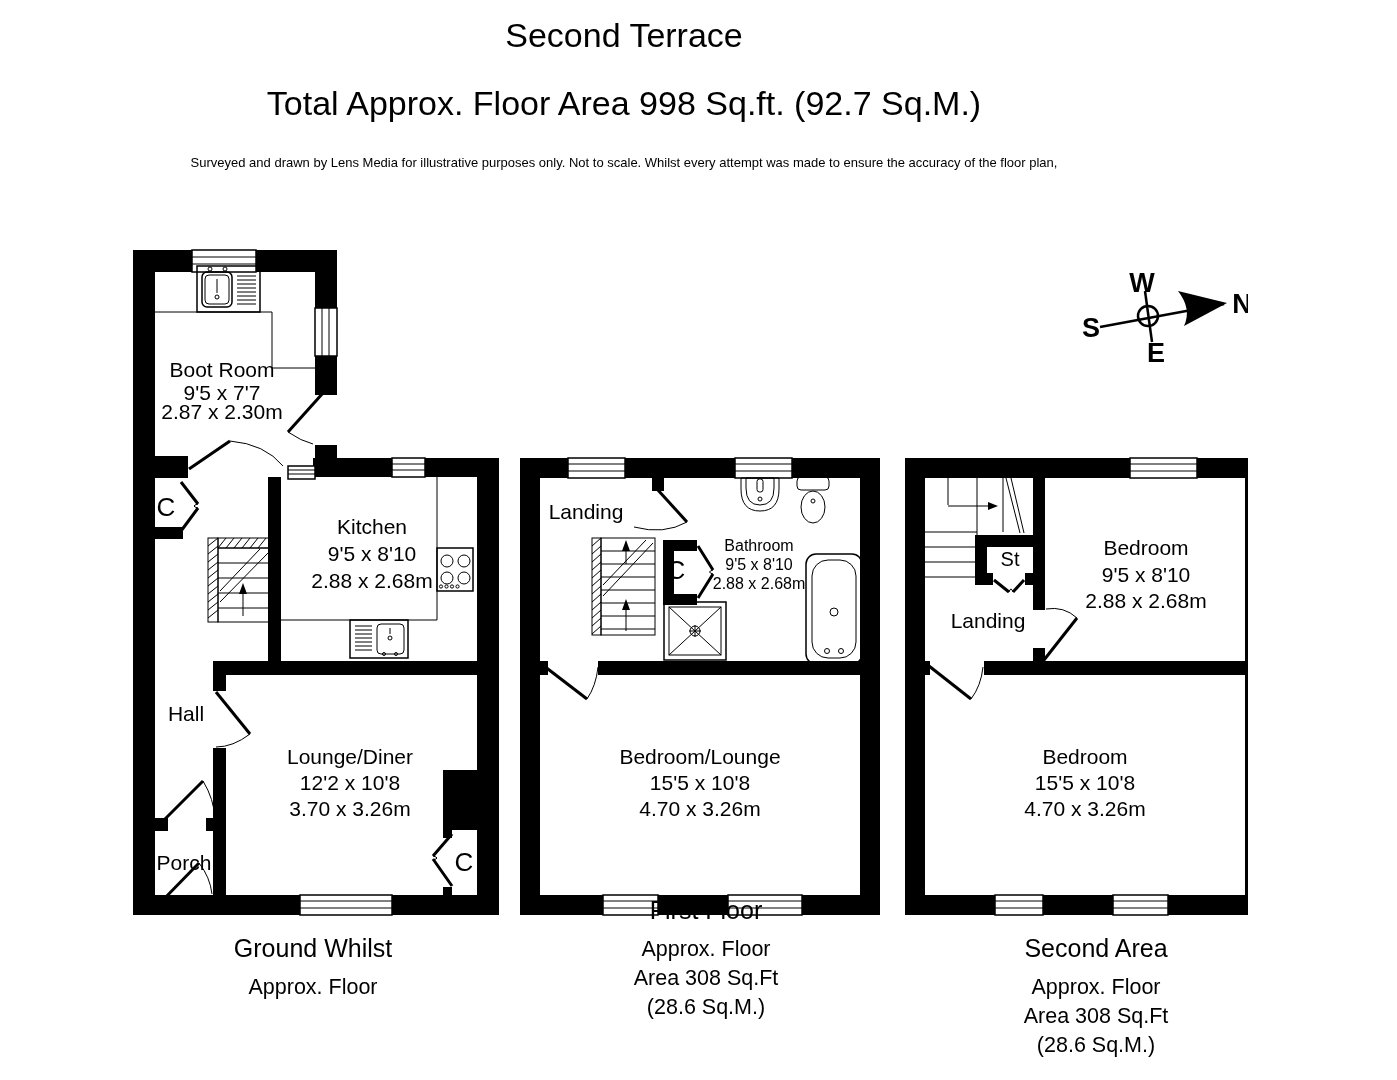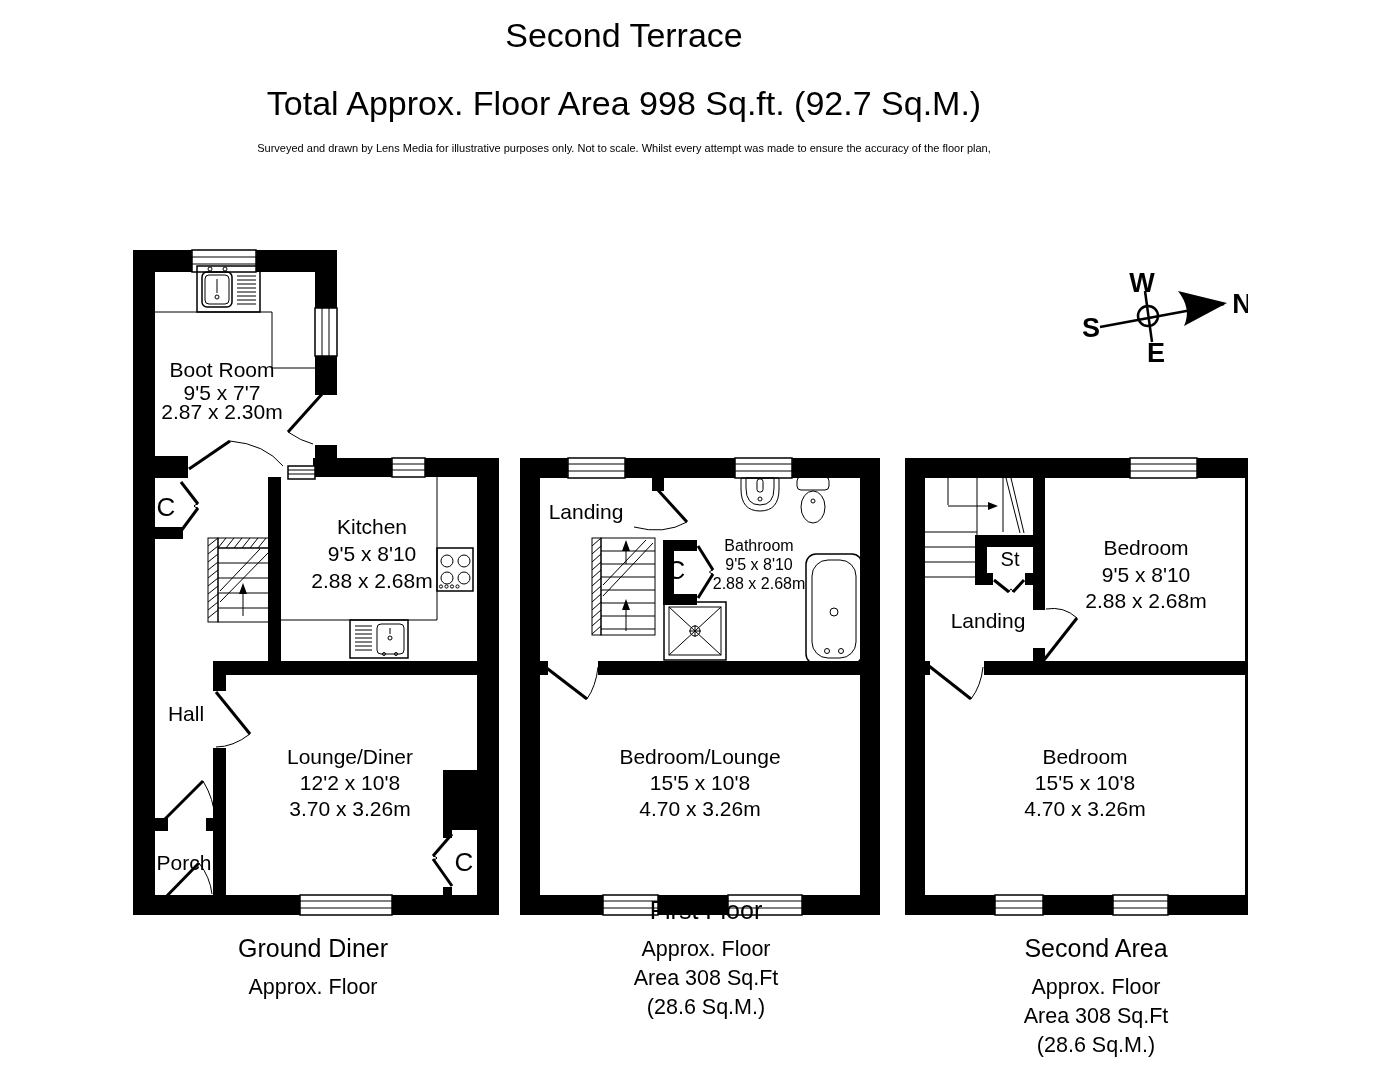--- a/index.html
+++ b/index.html
@@ -1,21 +1,21 @@
 <!DOCTYPE html>
 <html><head>
 <meta charset="utf-8">
 <style>
   html,body{margin:0;padding:0;background:#fff;}
   .page{position:relative;width:1248px;height:1080px;background:#fff;overflow:hidden;
         font-family:"Liberation Sans",sans-serif;color:#000;}
   .center-text{position:absolute;left:0;right:0;text-align:center;}
   .title{top:16px;font-size:34px;}
   .subtitle{top:84px;font-size:34px;}
-  .disclaimer{top:136px;font-size:11px;line-height:25px;}
+  .disclaimer{top:150px;font-size:13px;line-height:25px;}
   .floor-label{position:absolute;width:300px;text-align:center;}
   .floor-label .fl-title{font-size:25px;margin-bottom:10px;}
   .floor-label .fl-area{font-size:21.5px;line-height:29px;}
   .fl-ground{left:163px;top:934px;}
   .fl-first{left:556px;top:896px;}
   .fl-second{left:946px;top:934px;}
   svg.plan{position:absolute;left:0;top:0;}
   svg text{font-family:"Liberation Sans",sans-serif;fill:#000;}
   .room-lbl{font-size:21px;}
   .small-lbl{font-size:16px;}
@@ -359,21 +359,21 @@
       <circle cx="1148" cy="316" r="10" stroke="#000" stroke-width="2.5" fill="none"></circle>
       <path d="M1178,291 L1227,303 L1184,326 Q1192,309 1178,291 Z" fill="#000"></path>
       <text class="compass-lbl" text-anchor="middle" x="1142" y="292">W</text>
       <text class="compass-lbl" text-anchor="middle" x="1242" y="313">N</text>
       <text class="compass-lbl" text-anchor="middle" x="1091" y="337">S</text>
       <text class="compass-lbl" text-anchor="middle" x="1156" y="362">E</text>
     </g>
   </svg>
 
   <div class="floor-label fl-ground">
-    <div class="fl-title">Ground Diner</div>
+    <div class="fl-title">Ground Whilst</div>
     <div class="fl-area">
       <span style="display:block">Approx. Floor</span>
     </div>
   </div>
   <div class="floor-label fl-first">
     <div class="fl-title">First Floor</div>
     <div class="fl-area">
       <span style="display:block">Approx. Floor</span>
       <span style="display:block">Area 308 Sq.Ft</span>
       <span style="display:block">(28.6 Sq.M.)</span>

